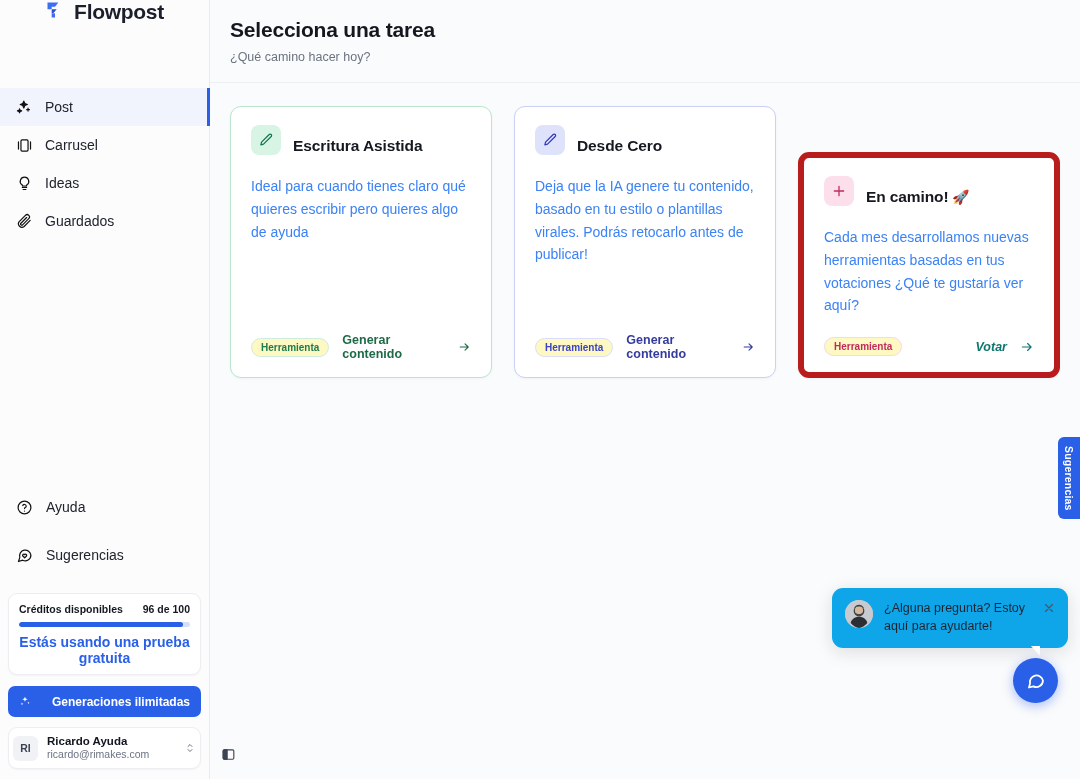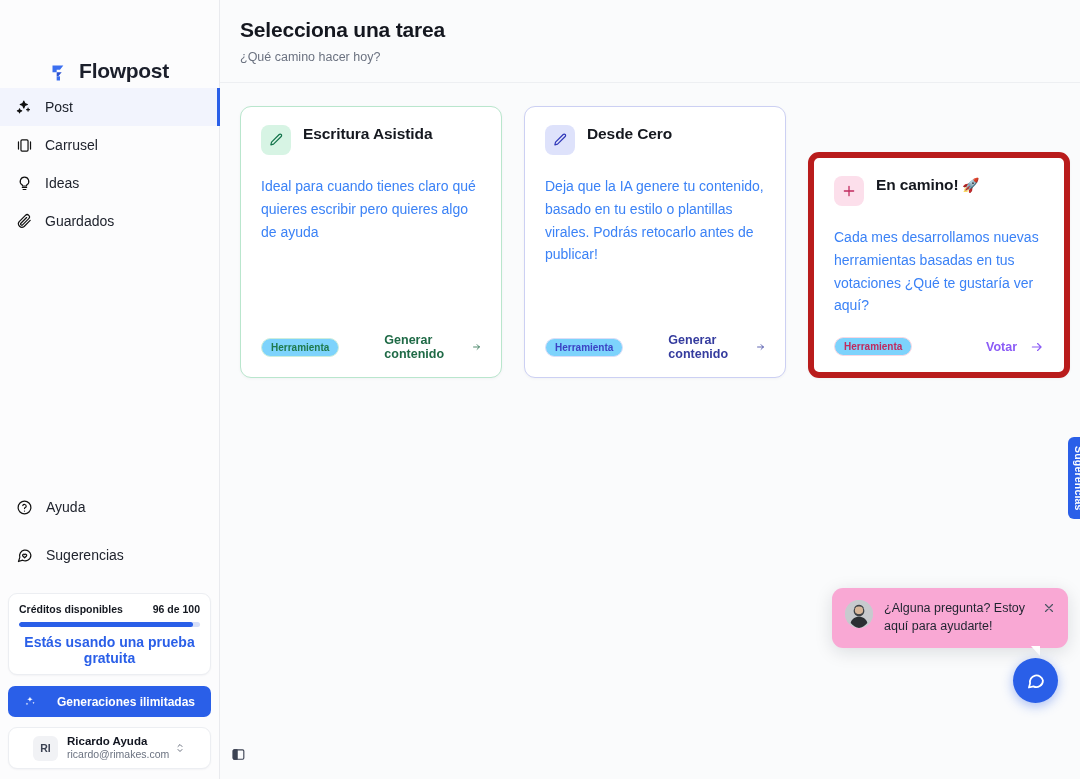--- a/index.html
+++ b/index.html
@@ -14,21 +14,21 @@
   
   .sidebar {
     width: 220px; height: 779px;
     background: #fcfcfd;
     border-right: 1px solid #e9eaee;
     display: flex; flex-direction: column;
     position: relative;
   }
   .brand {
     height: 83px;
-    display: flex; align-items: flex-end; justify-content: center;
+    display: flex; align-items: flex-start; justify-content: center;
     gap: 9px;
   }
   .brand-mark { width: 20px; height: 20px; display:block; }
   .brand-name {
     font-size: 21px; font-weight: 700; color: #1b1f2b; letter-spacing: -0.3px;
   }
 
   .nav { padding-top: 5px; }
   .nav-item {
     display: flex; align-items: center; gap: 12px;
@@ -78,21 +78,21 @@
     display:flex; align-items:center; justify-content:center; gap: 20px;
     font-size: 12px; font-weight: 700; cursor: pointer;
     font-family: "Liberation Sans", sans-serif;
   }
   .upgrade svg { width: 13px; height: 13px; }
 
   .user {
     margin: 10px 8px 10px 8px;
     border: 1px solid #eceef2; border-radius: 9px; background:#fff;
     height: 42px; display:flex; align-items:center; gap: 9px;
-    padding: 0 24px; cursor: pointer;
+    padding: 0 4px; cursor: pointer;
     box-shadow: 0 1px 2px rgba(16,24,40,.04);
   }
   .avatar-initials {
     width: 25px; height: 25px; border-radius: 6px; background:#f1f2f5;
     display:flex; align-items:center; justify-content:center;
     font-size: 10.5px; font-weight: 700; color: #3b4252; flex:0 0 25px;
   }
   .user-meta { flex: 1 1 auto; min-width: 0; }
   .user-name { font-size: 11.5px; font-weight: 700; color:#111520; line-height: 1.25; }
   .user-mail { font-size: 10.5px; color:#6b7280; line-height: 1.3; }
@@ -115,21 +115,21 @@
     width: 262px; min-height: 222px;
     border-radius: 11px; background: #fff;
     padding: 18px 20px 16px 20px;
     display: flex; flex-direction: column;
     cursor: pointer;
   }
   .card.green  { border: 1px solid #b9e6cd; box-shadow: 0 1px 3px rgba(16,24,40,.04); }
   .card.indigo { border: 1px solid #ccd0f3; box-shadow: 0 1px 3px rgba(16,24,40,.04); }
   .card.pink   { border: 6px solid #b91c1c; box-shadow: 0 1px 3px rgba(16,24,40,.04); margin-top: 46px; }
 
-  .card-head { display:flex; align-items:flex-start; gap: 12px; }
+  .card-head { display:flex; align-items:flex-end; gap: 12px; }
   .card-ic {
     width: 30px; height: 30px; border-radius: 8px; flex: 0 0 30px;
     display:flex; align-items:center; justify-content:center;
   }
   .green  .card-ic { background: #d7f4e4; }
   .indigo .card-ic { background: #dee2fb; }
   .pink   .card-ic { background: #fcdfeb; }
   .card-ic svg { width: 16px; height: 16px; }
   .card-title { font-size: 15.5px; font-weight: 700; color:#15181f; letter-spacing:-0.1px; }
   .card-title .emoji { font-size: 14px; }
@@ -138,30 +138,30 @@
     margin-top: 20px;
     font-size: 14px; line-height: 1.63; color:#3b82f6;
   }
   .card-foot {
     margin-top: auto; padding-top: 20px;
     display:flex; align-items:center; gap: 13px;
   }
   .tag {
     border-radius: 999px; padding: 3px 9px;
     font-size: 10px; font-weight: 700;
-    border: 1px solid transparent; background:#7dd3fc;
+    border: 1px solid transparent; background:#fef9c3;
   }
   .green  .tag { color:#1f7a4d; border-color:#cdeedd; }
   .indigo .tag { color:#3b42c4; border-color:#dadef8; }
   .pink   .tag { color:#c02a5e; border-color:#f8d8e4; }
 
-  .cta { display:flex; align-items:center; gap: 13px; font-size:12.5px; font-weight:600;margin-left:32px; }
+  .cta { display:flex; align-items:center; gap: 13px; font-size:12.5px; font-weight:600; }
   .green  .cta { color:#1f6a46; }
   .indigo .cta { color:#343b9e; }
-  .pink   .cta { color:#8b5cf6; }
+  .pink   .cta { color:#0f766e;font-style:italic; }
   .cta svg { width: 14px; height: 14px; }
   .cta.right { margin-left:auto; }
 
   
   .panel-toggle {
     position: absolute; left: 6px; bottom: 13px;
     width: 24px; height: 24px; border-radius: 5px;
     display:flex; align-items:center; justify-content:center;
     cursor: pointer; background: transparent;
   }
@@ -177,21 +177,21 @@
     cursor: pointer;
   }
   .side-tab span {
     writing-mode: vertical-rl;
     font-size: 10.5px; font-weight: 700; letter-spacing: .2px;
   }
 
   
   .chat-bubble {
     position: absolute; right: 12px; top: 588px;
-    width: 236px; background:#f9a8d4; border-radius: 11px;
+    width: 236px; background:#0ea5e9; border-radius: 11px;
     box-shadow: 0 4px 18px rgba(16,24,40,.13);
     padding: 12px 12px 12px 13px;
     display:flex; align-items:flex-start; gap: 11px;
   }
   .chat-bubble::after {
     content:""; position:absolute; right: 28px; bottom: -8px;
     width: 0; height: 0;
     border-left: 9px solid transparent; border-right: 0 solid transparent;
     border-top: 10px solid #fff;
   }

